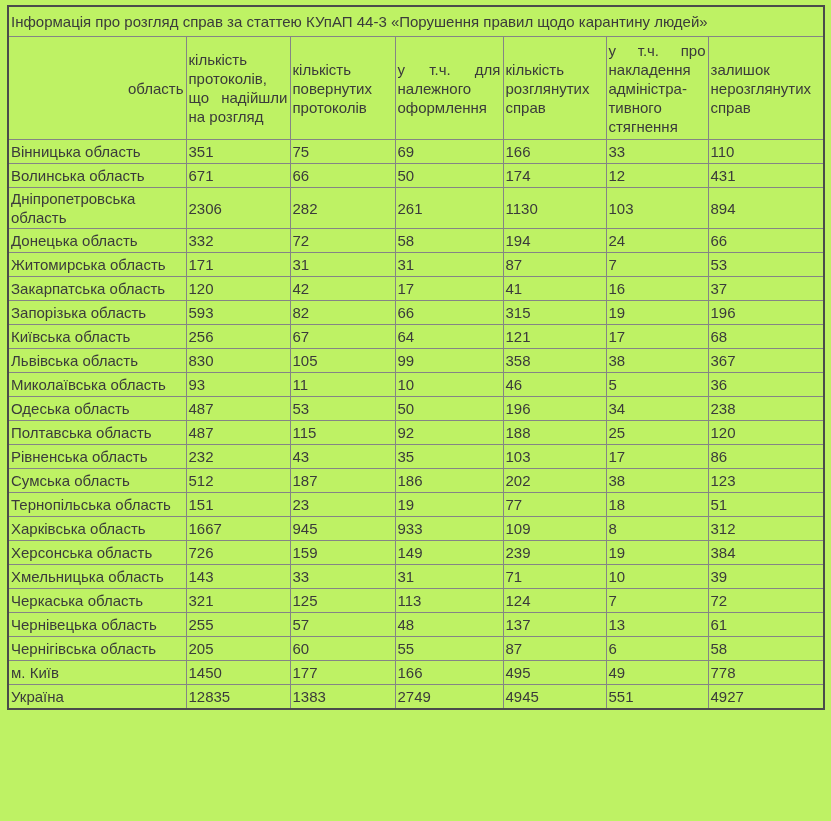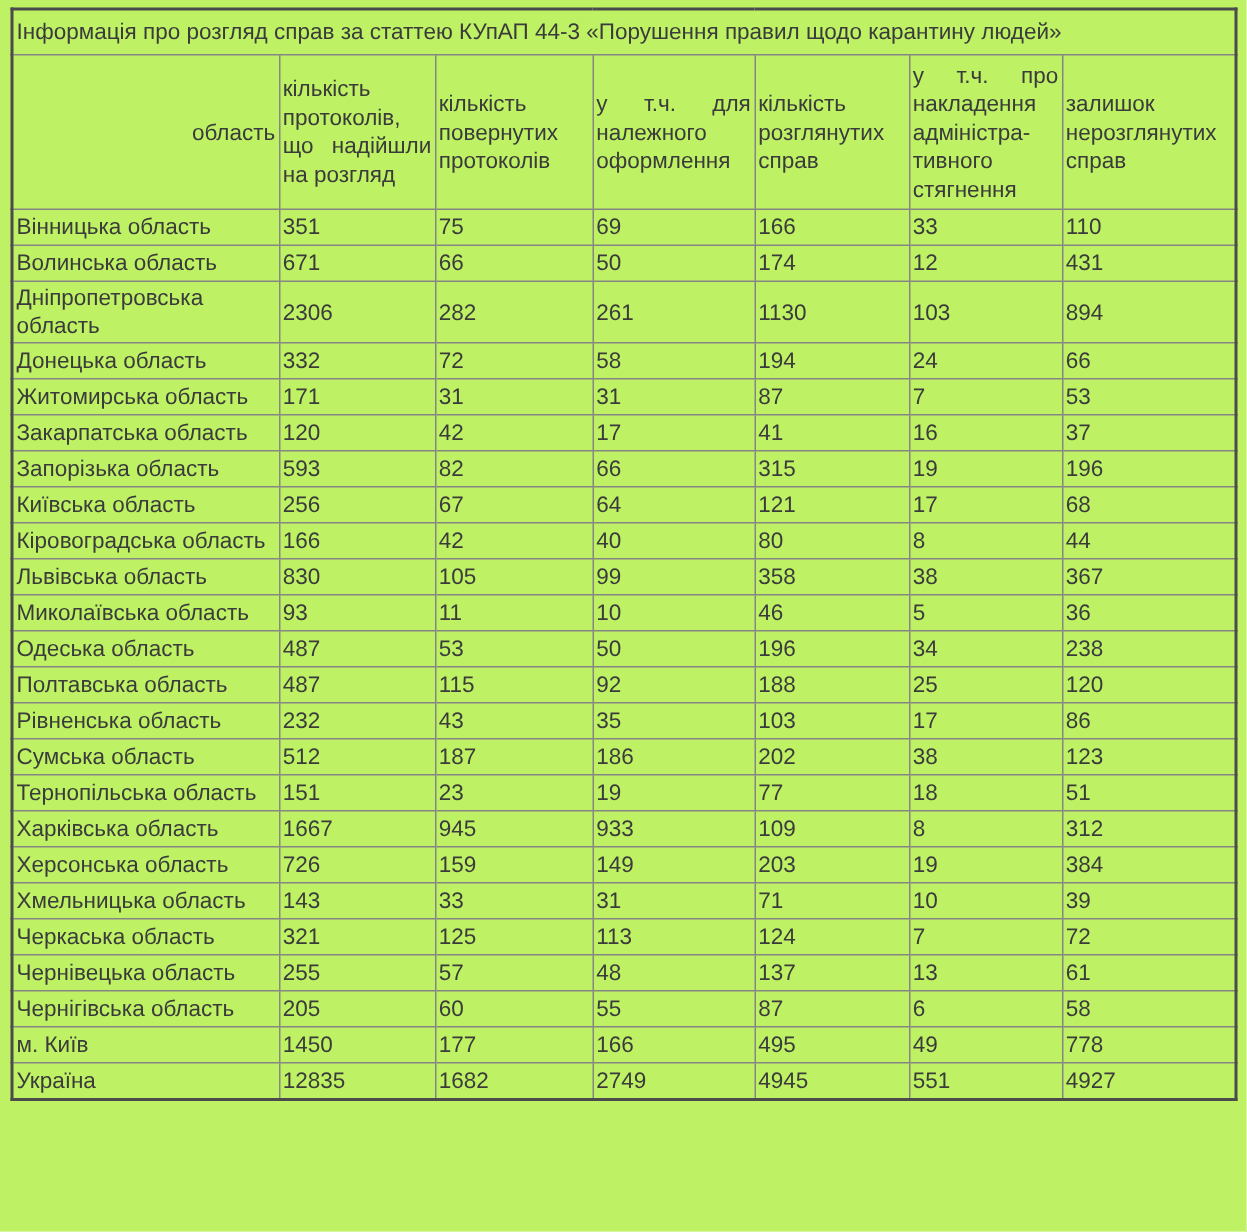--- a/index.html
+++ b/index.html
@@ -142,29 +142,20 @@
         <tr>
           <td>Київська область</td>
           <td>256</td>
           <td>67</td>
           <td>64</td>
           <td>121</td>
           <td>17</td>
           <td>68</td>
         </tr>
         <tr>
-          <td>Кіровоградська область</td>
-          <td>166</td>
-          <td>42</td>
-          <td>40</td>
-          <td>80</td>
-          <td>8</td>
-          <td>44</td>
-        </tr>
-        <tr>
           <td>Львівська область</td>
           <td>830</td>
           <td>105</td>
           <td>99</td>
           <td>358</td>
           <td>38</td>
           <td>367</td>
         </tr>
         <tr>
           <td>Миколаївська область</td>
@@ -227,21 +218,21 @@
           <td>933</td>
           <td>109</td>
           <td>8</td>
           <td>312</td>
         </tr>
         <tr>
           <td>Херсонська область</td>
           <td>726</td>
           <td>159</td>
           <td>149</td>
-          <td>203</td>
+          <td>239</td>
           <td>19</td>
           <td>384</td>
         </tr>
         <tr>
           <td>Хмельницька область</td>
           <td>143</td>
           <td>33</td>
           <td>31</td>
           <td>71</td>
           <td>10</td>
@@ -279,21 +270,21 @@
           <td>1450</td>
           <td>177</td>
           <td>166</td>
           <td>495</td>
           <td>49</td>
           <td>778</td>
         </tr>
         <tr>
           <td>Україна</td>
           <td>12835</td>
-          <td>1682</td>
+          <td>1383</td>
           <td>2749</td>
           <td>4945</td>
           <td>551</td>
           <td>4927</td>
         </tr>
       </tbody>
   </table>
 </div>
 
 </body></html>

